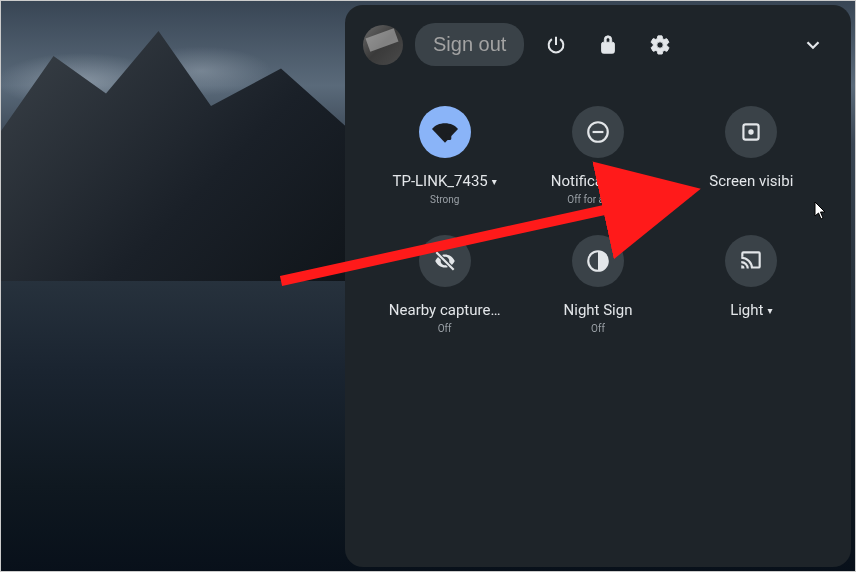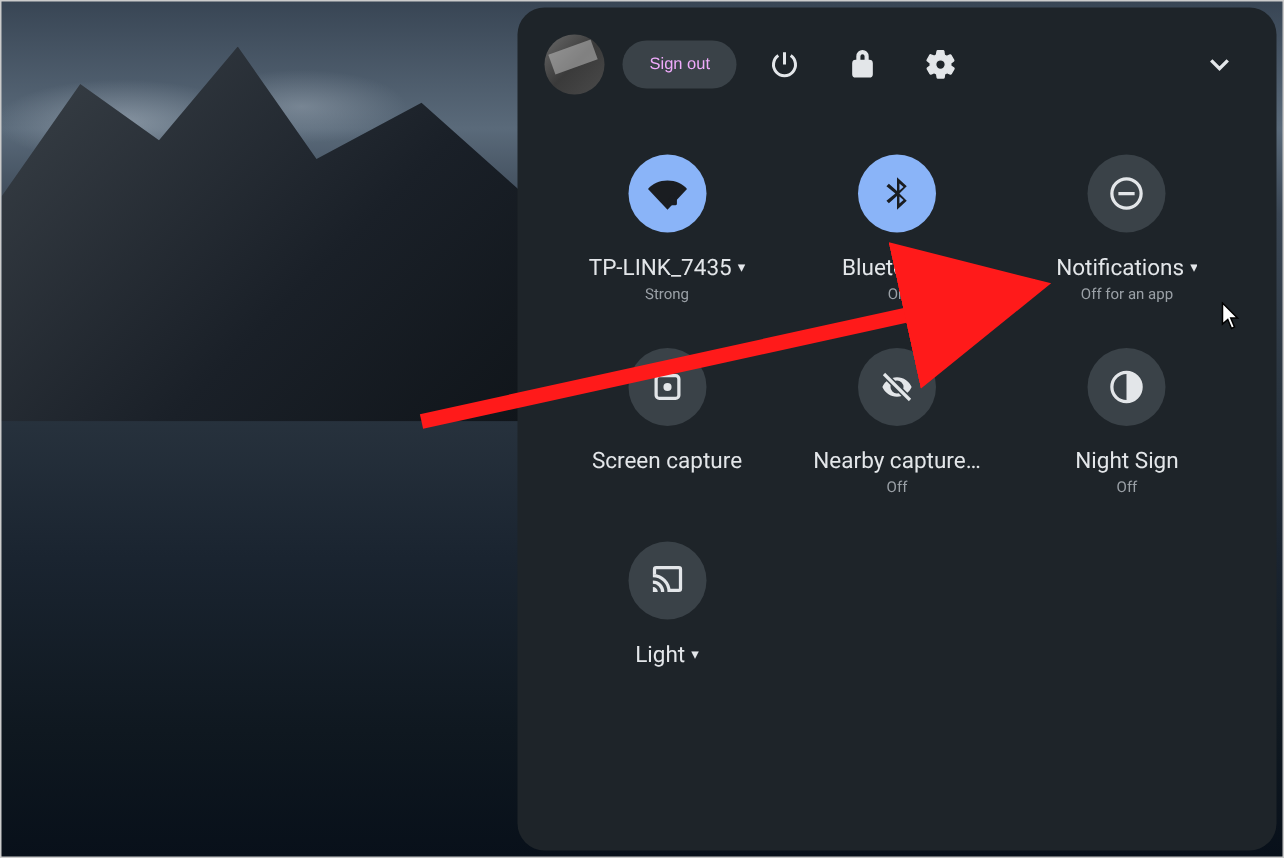--- a/index.html
+++ b/index.html
@@ -37,23 +37,23 @@
 .avatar {
   width: 40px; height: 40px; border-radius: 50%;
   background: linear-gradient(135deg, #6a6a6a 0%, #3a3a3a 50%, #4a4a4a 100%);
   position: relative; overflow: hidden; flex-shrink: 0;
 }
 .avatar::after {
   content: ""; position: absolute; top: 8px; left: 4px; width: 30px; height: 14px;
   background: rgba(200,200,200,0.5); transform: rotate(-20deg);
 }
 .signout {
-  background: #3a4248; color: #f0abfc;
+  background: #3a4248; color: #a3a3a3;
   border: none; border-radius: 20px;
-  padding: 10px 18px; font-size: 11px; cursor: pointer;
+  padding: 10px 18px; font-size: 20px; cursor: pointer;
 }
 .hicon {
   width: 40px; height: 40px; border-radius: 50%;
   display: flex; align-items: center; justify-content: center;
   cursor: pointer;
 }
 .hicon svg { width: 22px; height: 22px; fill: #e3e6e9; stroke: #e3e6e9; }
 .spacer { flex: 1; }
 .tiles {
   display: grid; grid-template-columns: repeat(3, 1fr);
@@ -132,32 +132,20 @@
             <path d="M16.5 14.5a1.5 1.5 0 0 0-3 0v.5h-.3a1 1 0 0 0-1 1v2.3a1 1 0 0 0 1 1h3.6a1 1 0 0 0 1-1V16a1 1 0 0 0-1-1h-.3z" fill="#1a1d21"></path>
           </svg>
       </div>
       <div class="tile-title">
           <span class="txt">TP-LINK_7435</span>
           <span class="caret">▾</span>
         </div>
       <div class="tile-sub">Strong</div>
     </div>
 
-    <div class="tile">
-      <div class="tile-icon active">
-        <svg viewBox="0 0 24 24">
-            <path d="M12 2l6 5.5L13.5 12 18 16.5 12 22v-8.5L7 18l-1.5-1.5L11 12 5.5 7.5 7 6l5 4.5V2zm1.5 3.8v4.4l2.5-2.2-2.5-2.2zm0 8v4.4l2.5-2.2-2.5-2.2z"></path>
-          </svg>
-      </div>
-      <div class="tile-title">
-          <span class="txt">Bluetooth</span>
-          <span class="caret">▾</span>
-        </div>
-      <div class="tile-sub">On</div>
-    </div>
 
     <div class="tile">
       <div class="tile-icon inactive">
         <svg viewBox="0 0 24 24">
             <circle cx="12" cy="12" r="9" fill="none" stroke="#e3e6e9" stroke-width="2"></circle>
             <line x1="7" y1="12" x2="17" y2="12" stroke="#e3e6e9" stroke-width="2"></line>
           </svg>
       </div>
       <div class="tile-title">
           <span class="txt">Notifications</span>
@@ -167,21 +155,21 @@
     </div>
 
     <div class="tile">
       <div class="tile-icon inactive">
         <svg viewBox="0 0 24 24">
             <rect x="5" y="5" width="14" height="14" rx="2" fill="none" stroke="#e3e6e9" stroke-width="2"></rect>
             <circle cx="12" cy="12" r="2.5"></circle>
           </svg>
       </div>
       <div class="tile-title">
-          <span class="txt">Screen capture</span>
+          <span class="txt">Screen visibi</span>
         </div>
       <div class="tile-sub"></div>
     </div>
 
     <div class="tile">
       <div class="tile-icon inactive">
         <svg viewBox="0 0 24 24">
             <path d="M12 6c-4 0-7.5 2.5-9 6 1.5 3.5 5 6 9 6s7.5-2.5 9-6c-1.5-3.5-5-6-9-6zm0 10a4 4 0 1 1 0-8 4 4 0 0 1 0 8z"></path>
             <line x1="4" y1="4" x2="20" y2="20" stroke="#3a4248" stroke-width="4"></line>
             <line x1="4" y1="4" x2="20" y2="20" stroke="#e3e6e9" stroke-width="2"></line>

